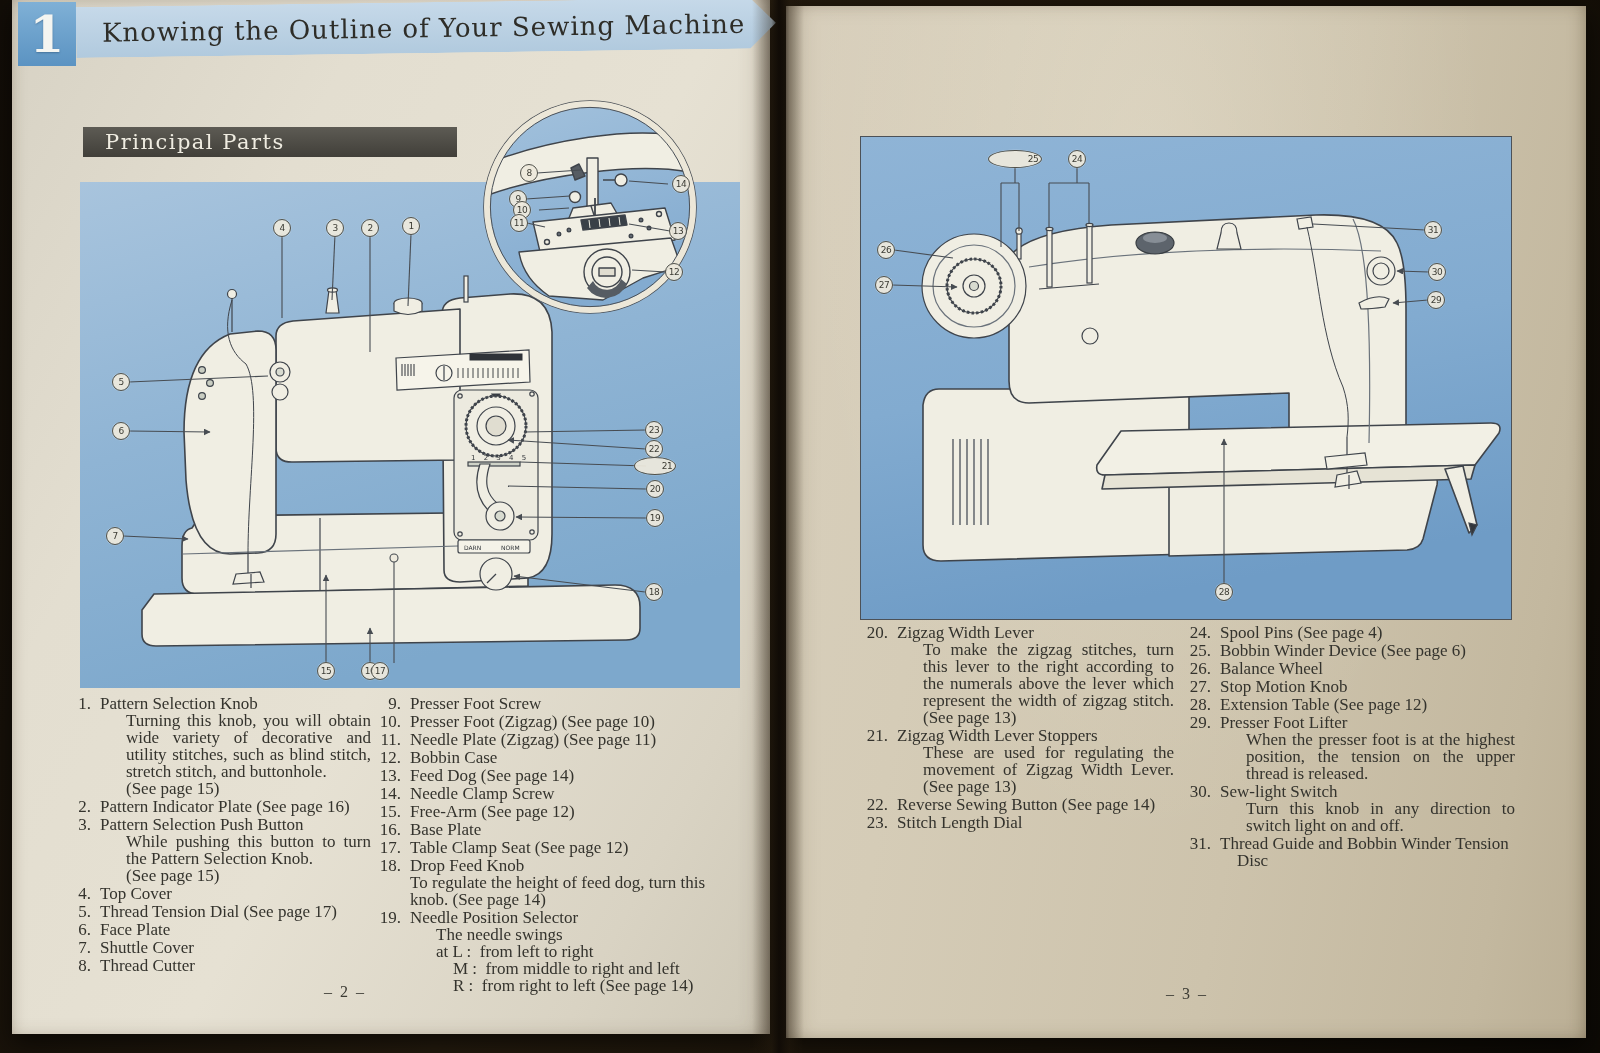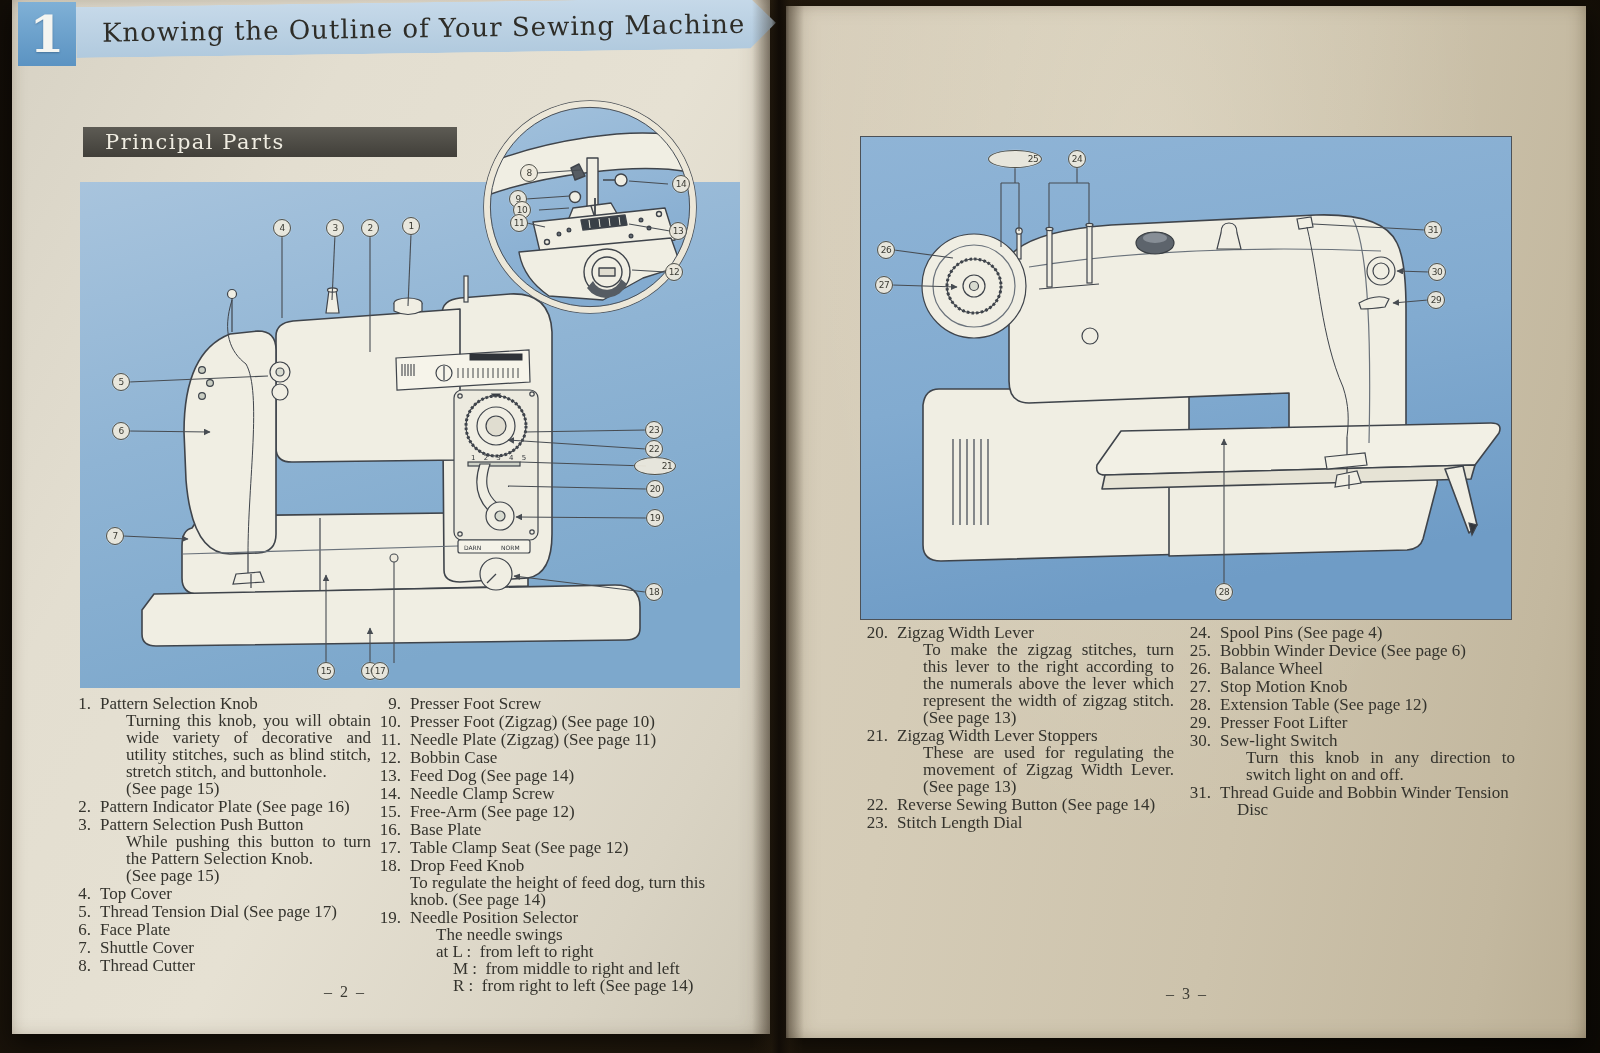--- a/index.html
+++ b/index.html
@@ -660,20 +660,21 @@
         <span class="pnum">28.</span>
         <div class="pbody">
           <div class="pname">Extension Table (See page 12)</div>
 
         </div>
       </div>
         <div class="part-row">
         <span class="pnum">29.</span>
         <div class="pbody">
           <div class="pname">Presser Foot Lifter</div>
+          <div class="pd">When the presser foot is at the highest position, the tension on the upper thread is released.</div>
 
         </div>
       </div>
         <div class="part-row">
         <span class="pnum">30.</span>
         <div class="pbody">
           <div class="pname">Sew-light Switch</div>
           <div class="pd">Turn this knob in any direction to switch light on and off.</div>
 
         </div>

